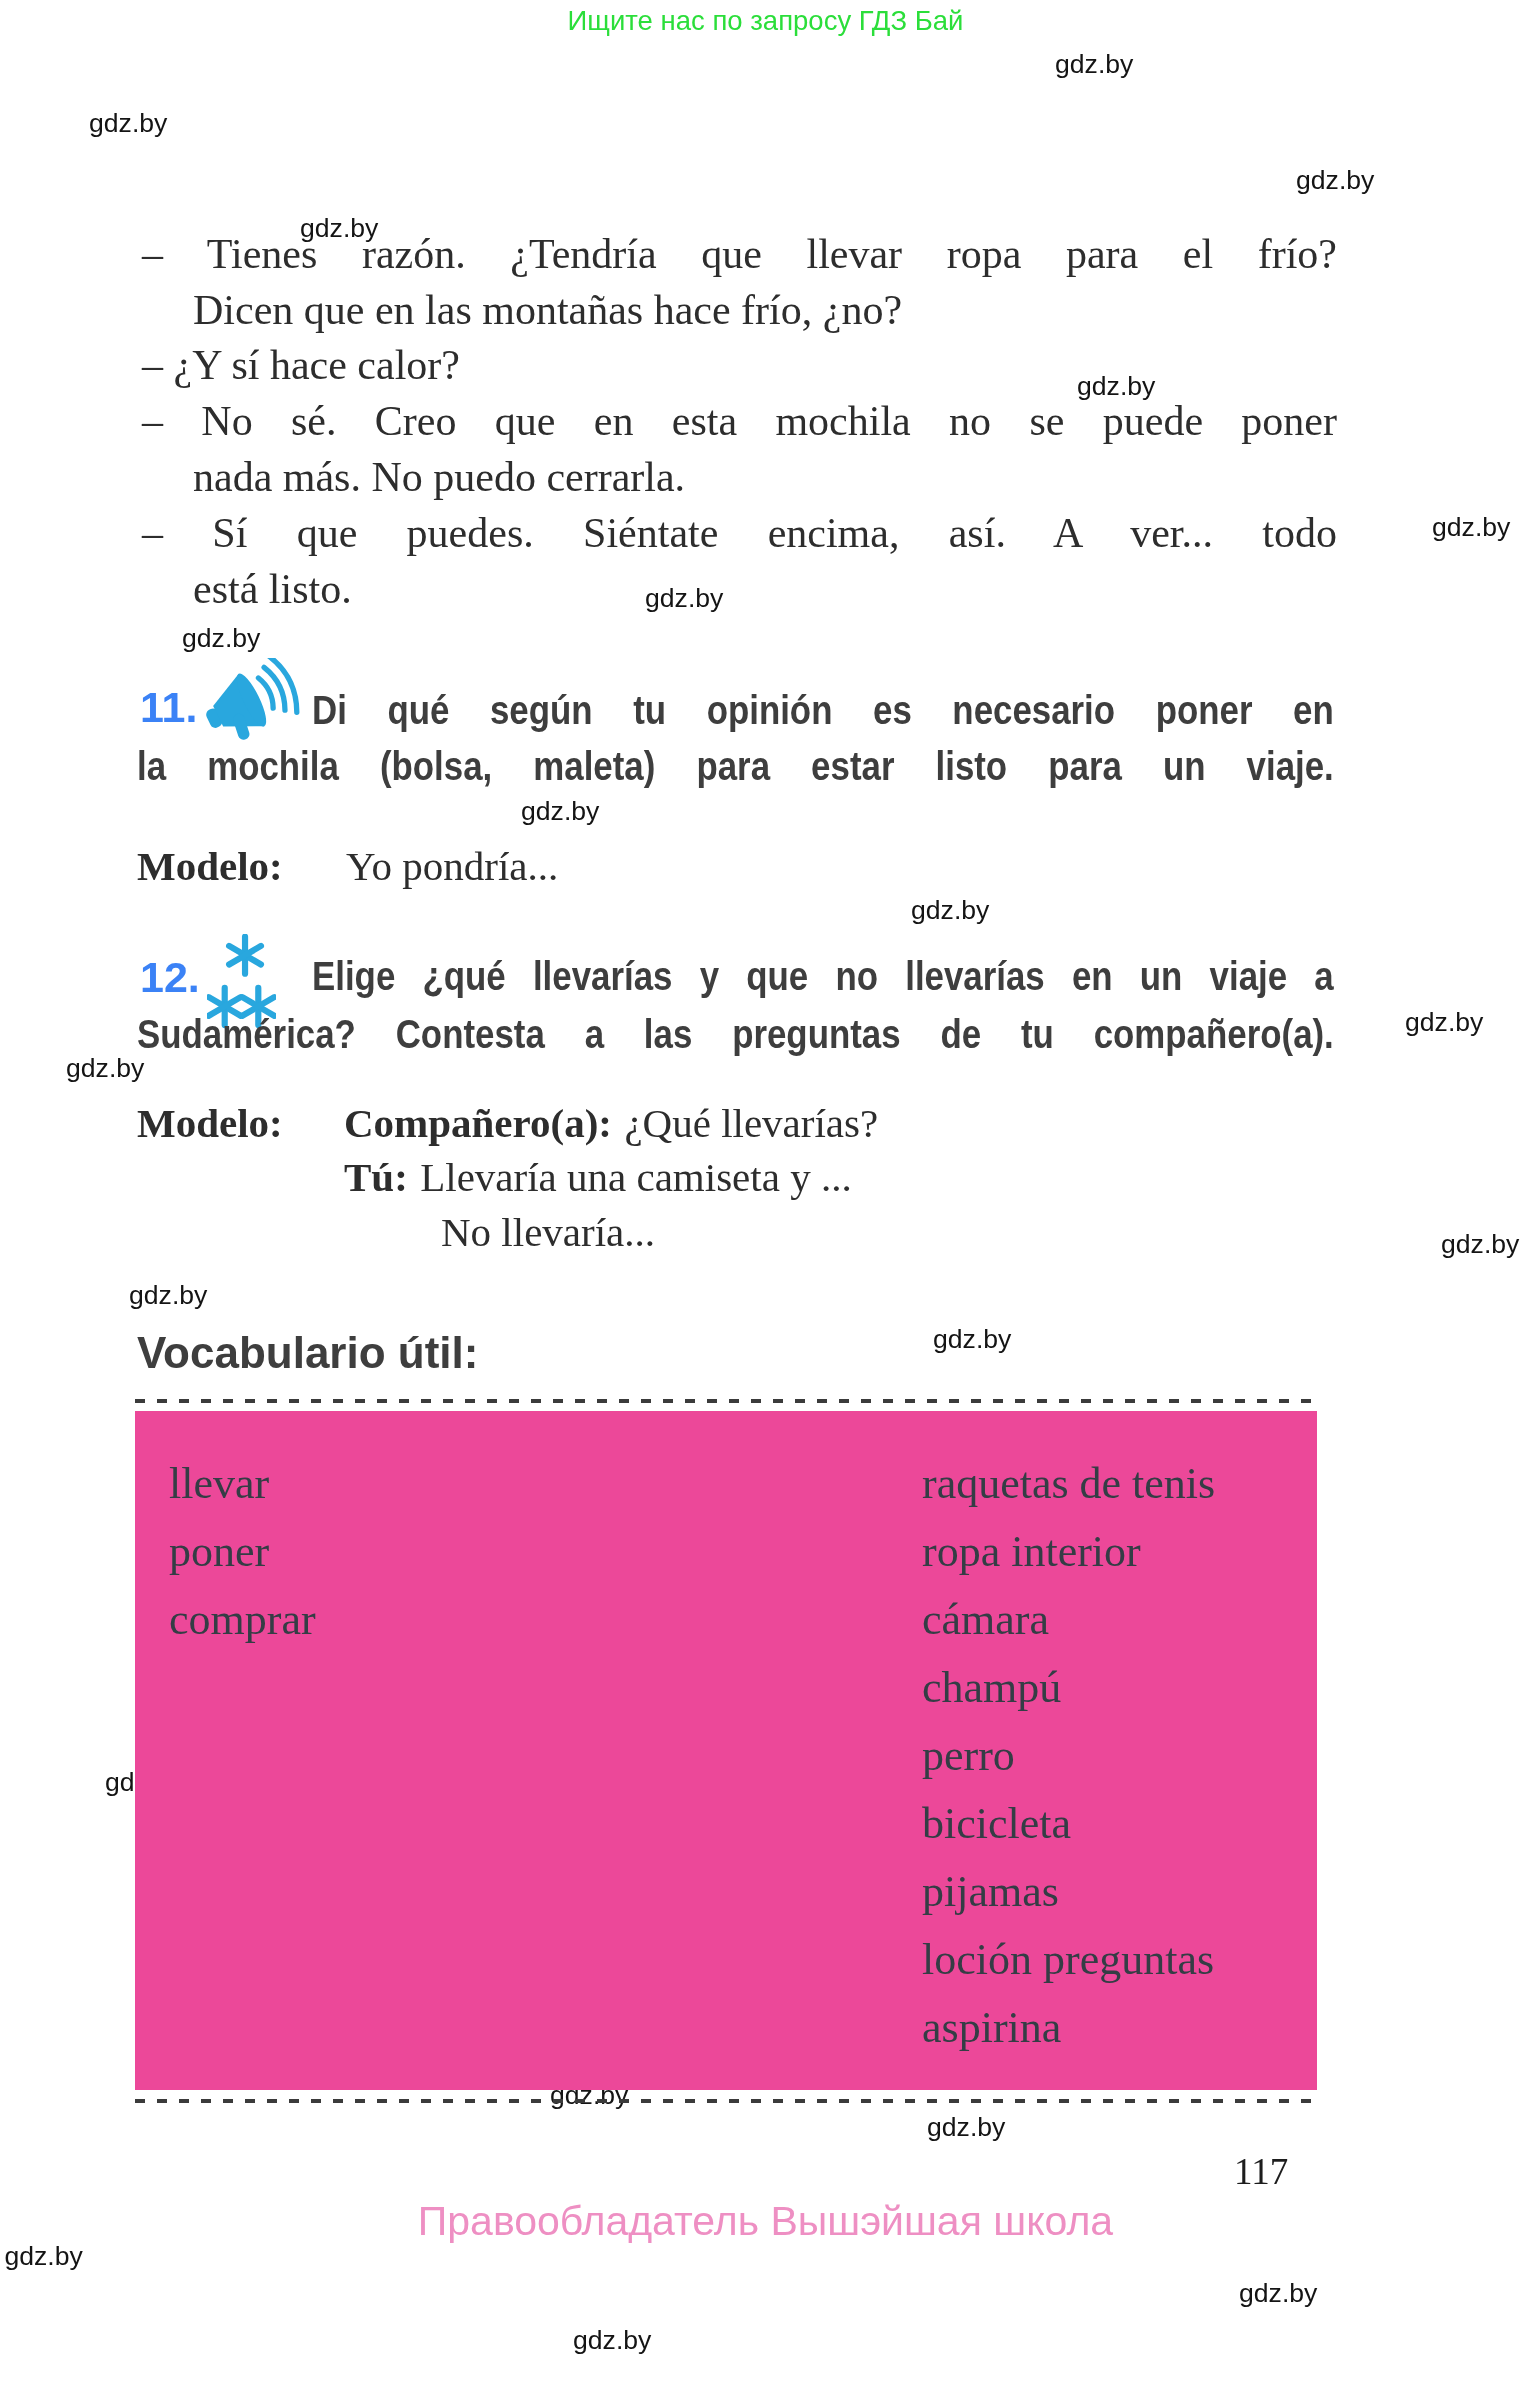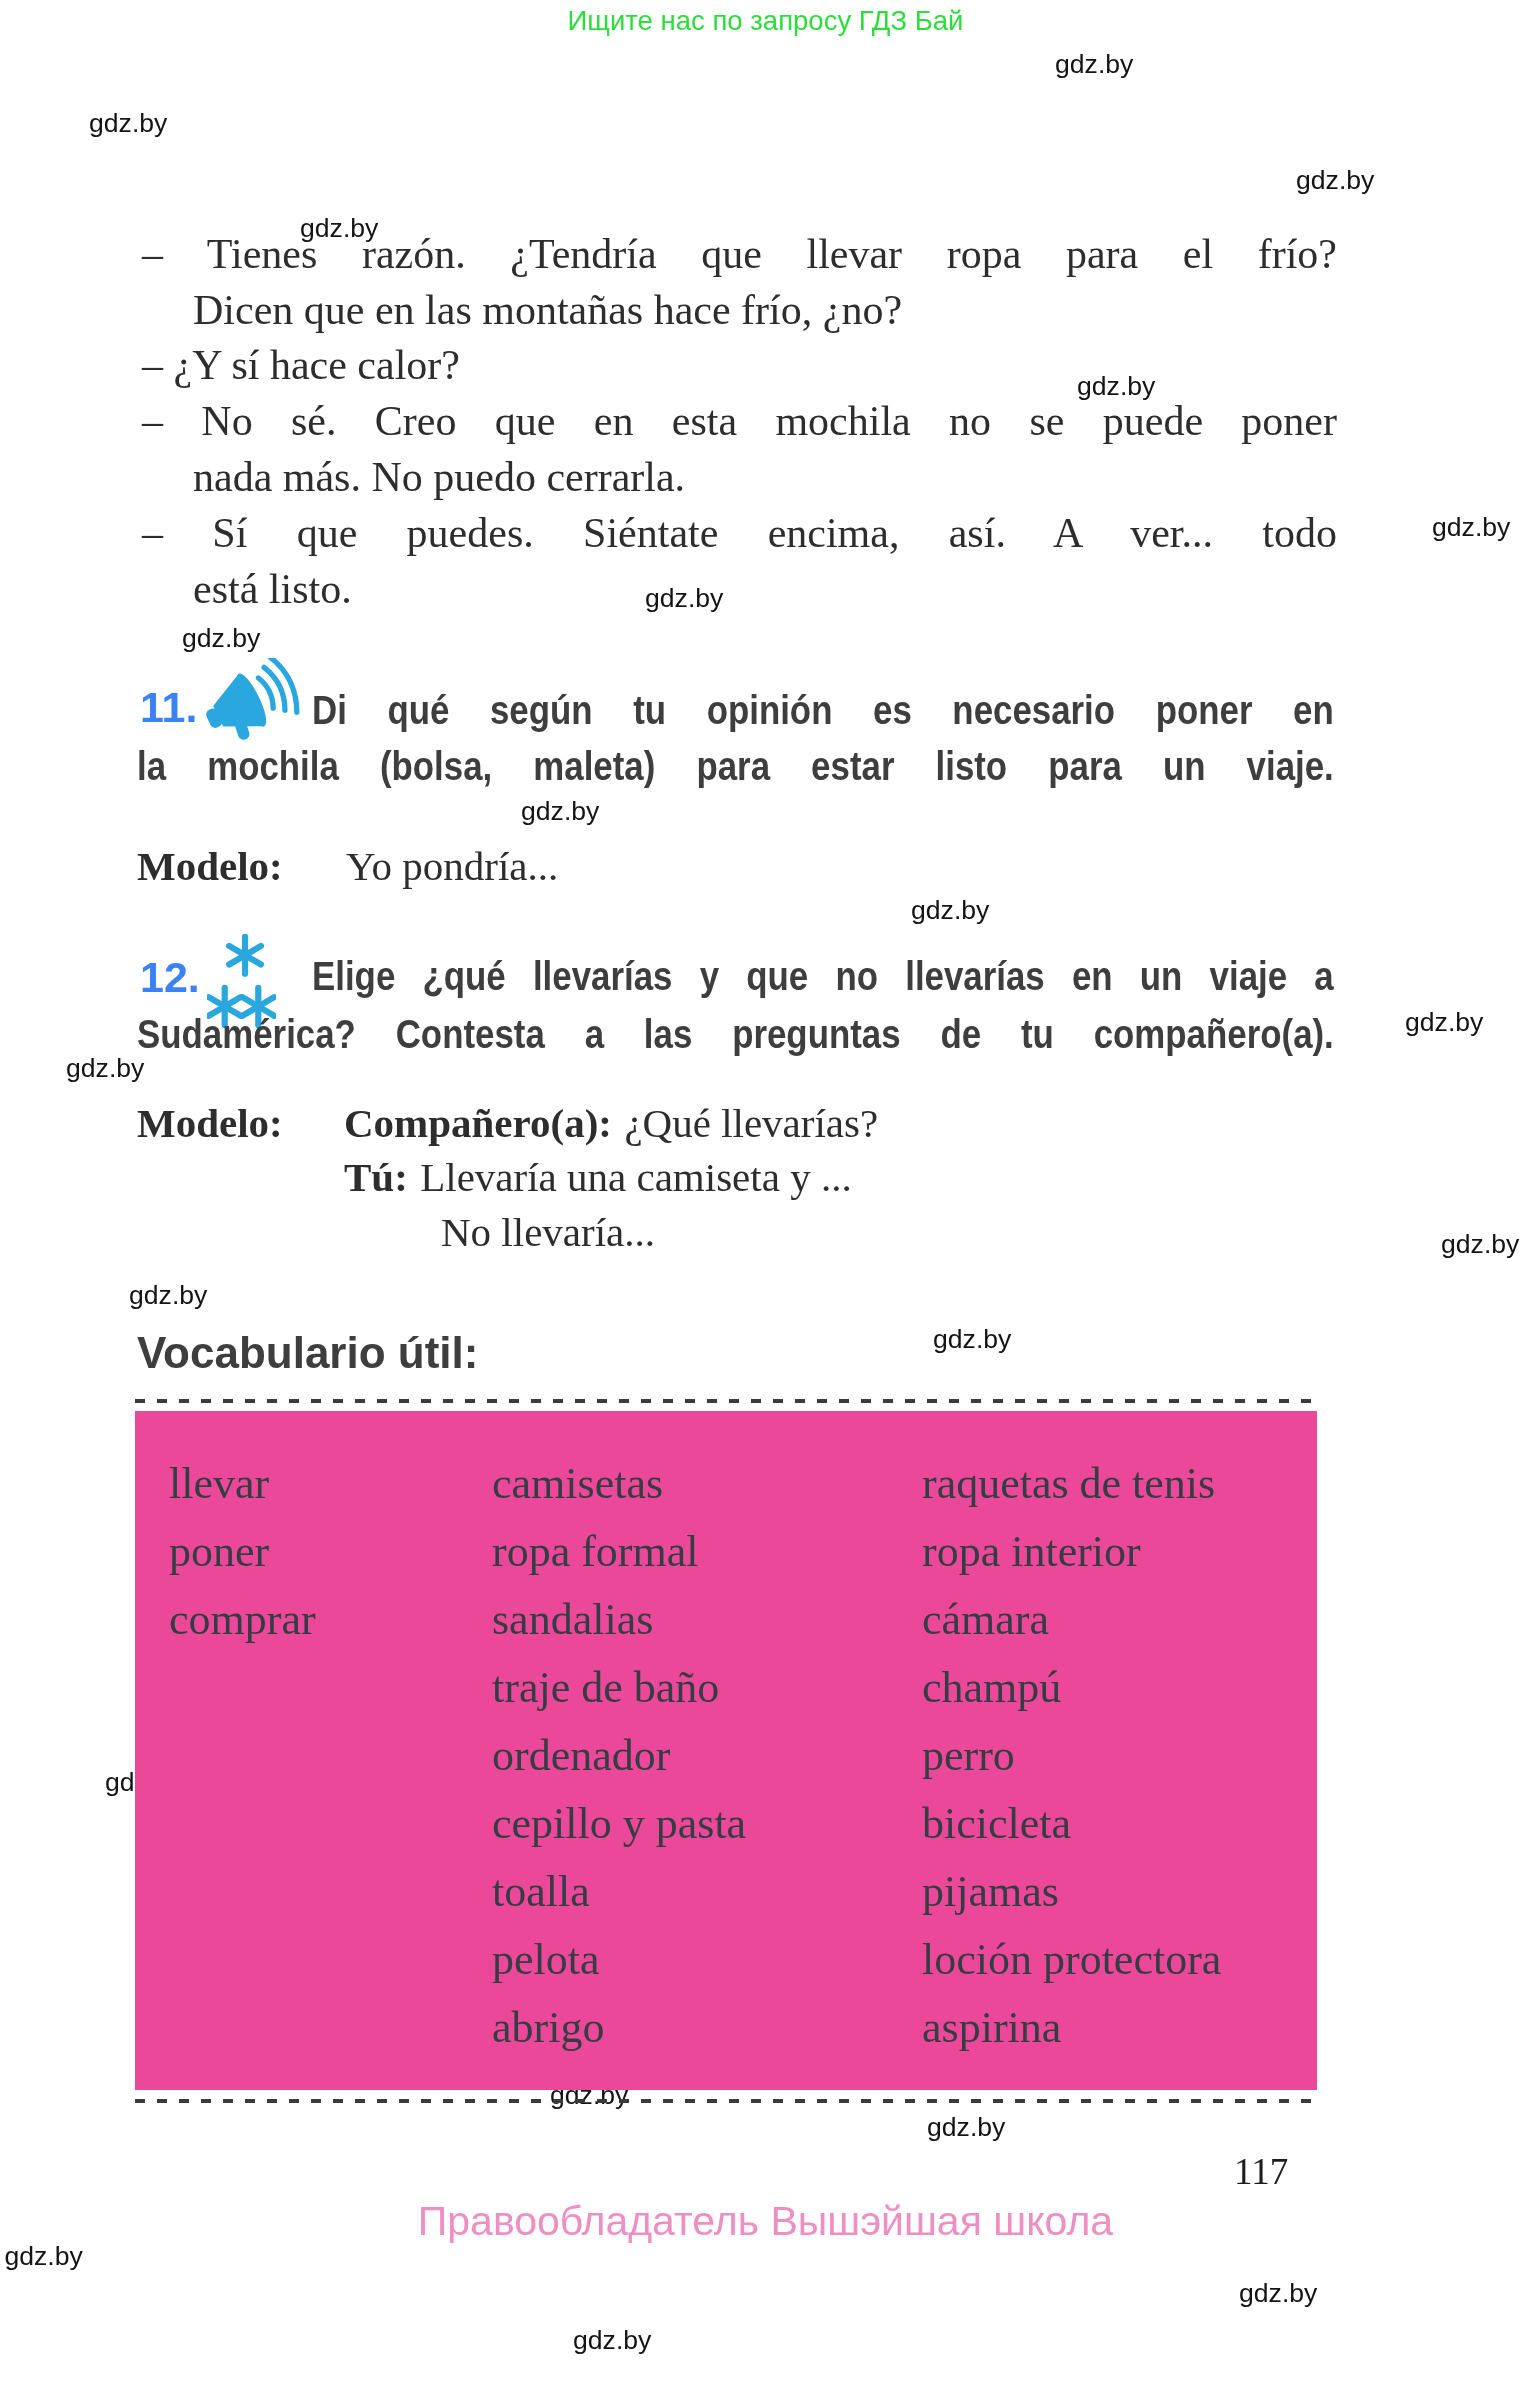--- a/index.html
+++ b/index.html
@@ -133,40 +133,29 @@
   <div class="modelo" style="left:441px;top:1208px">No llevaría...</div>
 
   <div class="vocab-heading">Vocabulario útil:</div>
   <div class="dash" style="top:1399px"></div>
   <div class="vocab-box">
     <div class="vcol" id="vcol1" style="left:34px">
         <div class="vrow">llevar</div>
         <div class="vrow">poner</div>
         <div class="vrow">comprar</div>
       </div>
-    <div class="vcol" id="vcol2" style="left:357px">
-        <div class="vrow">camisetas</div>
-        <div class="vrow">ropa formal</div>
-        <div class="vrow">sandalias</div>
-        <div class="vrow">traje de baño</div>
-        <div class="vrow">ordenador</div>
-        <div class="vrow">cepillo y pasta</div>
-        <div class="vrow">toalla</div>
-        <div class="vrow">pelota</div>
-        <div class="vrow">abrigo</div>
-      </div>
     <div class="vcol" id="vcol3" style="left:787px">
         <div class="vrow">raquetas de tenis</div>
         <div class="vrow">ropa interior</div>
         <div class="vrow">cámara</div>
         <div class="vrow">champú</div>
         <div class="vrow">perro</div>
         <div class="vrow">bicicleta</div>
         <div class="vrow">pijamas</div>
-        <div class="vrow">loción protectora</div>
+        <div class="vrow">loción preguntas</div>
         <div class="vrow">aspirina</div>
       </div>
   </div>
   <div class="dash" style="top:2099px"></div>
 
   <div class="pagenum">117</div>
   <div class="publisher">Правообладатель Вышэйшая школа</div>
 
 </div>
 

